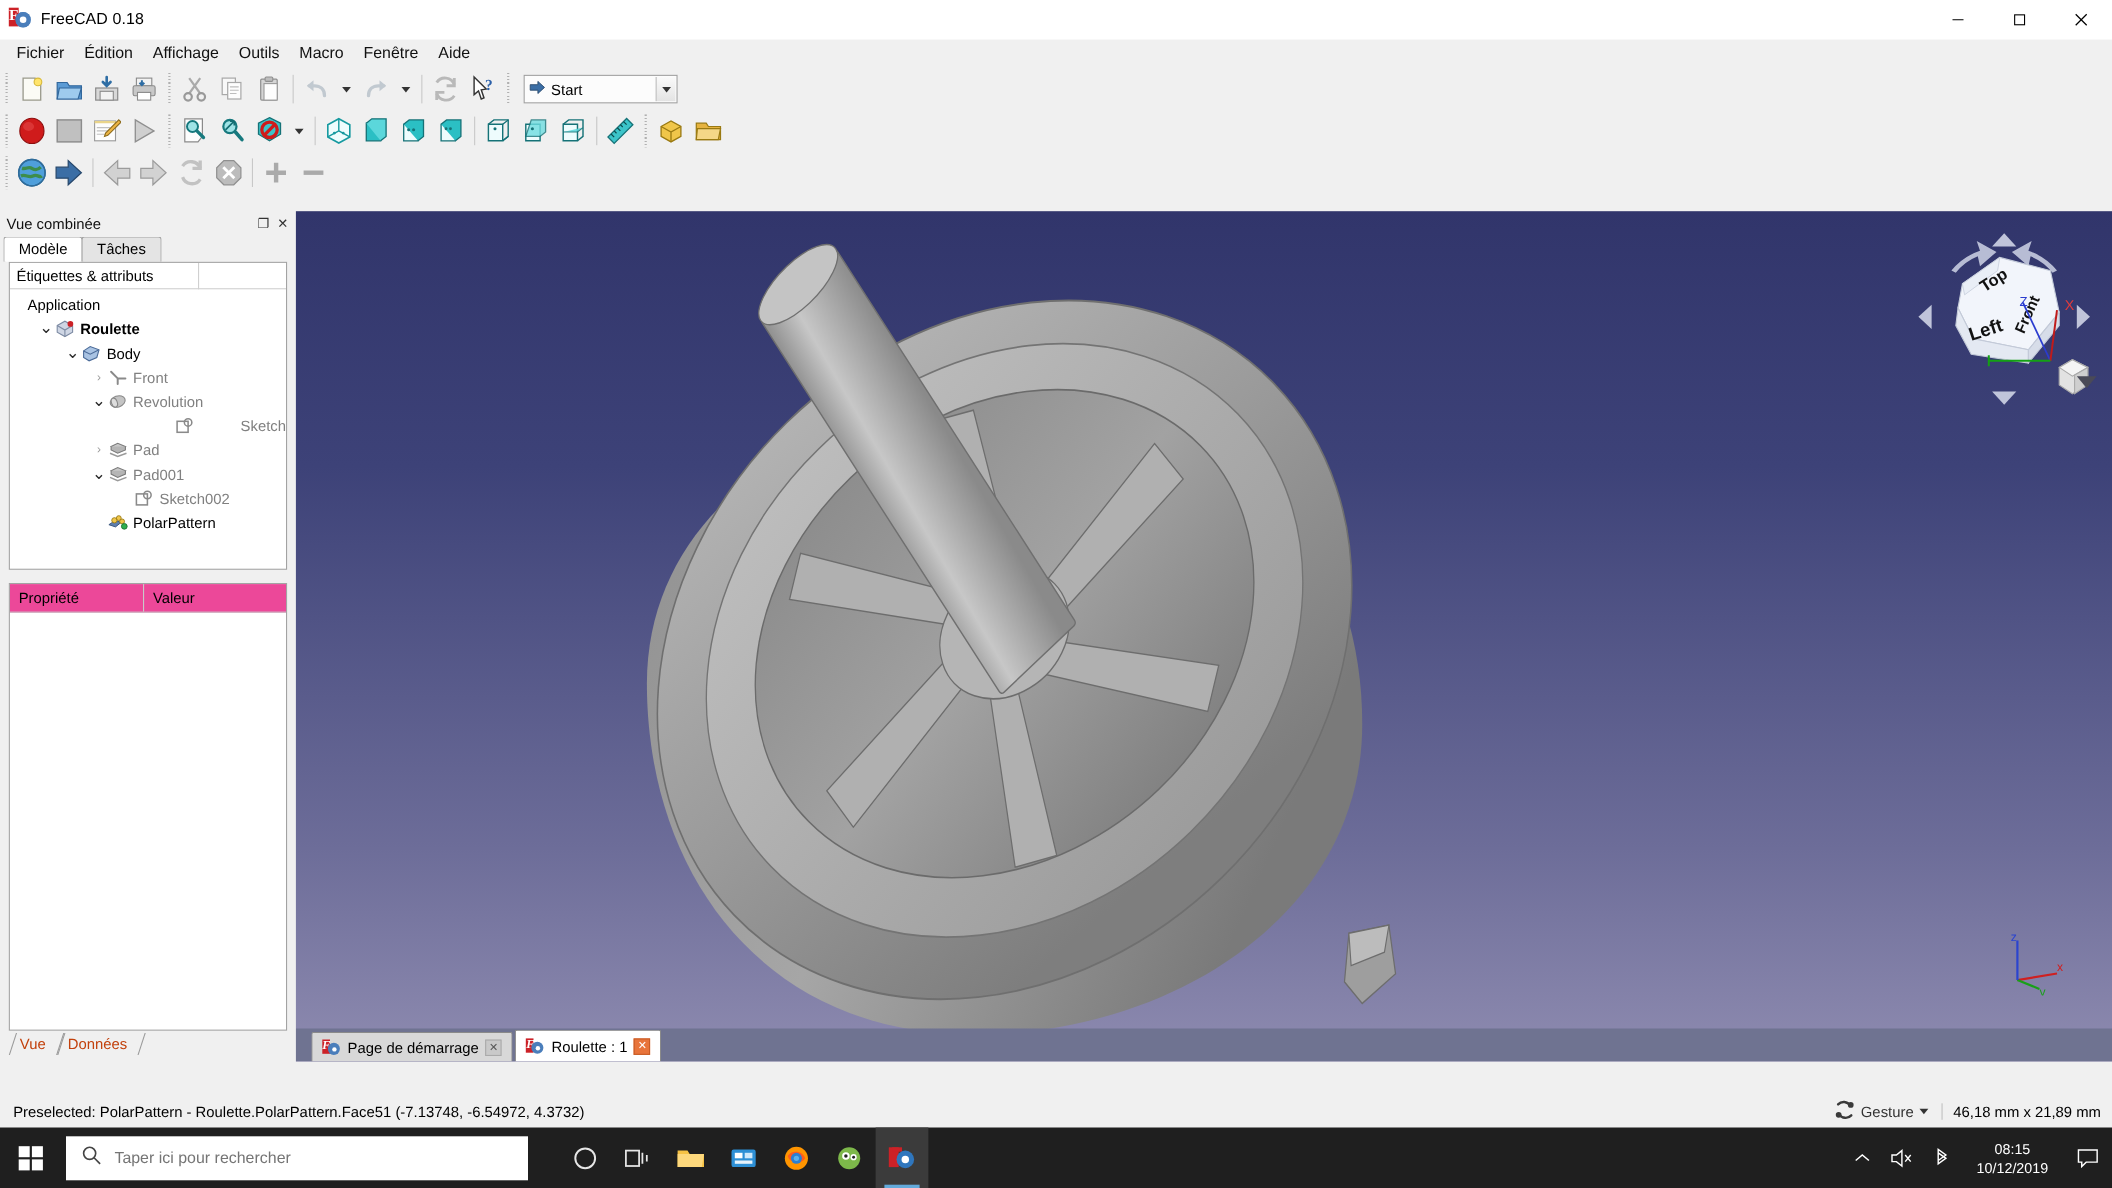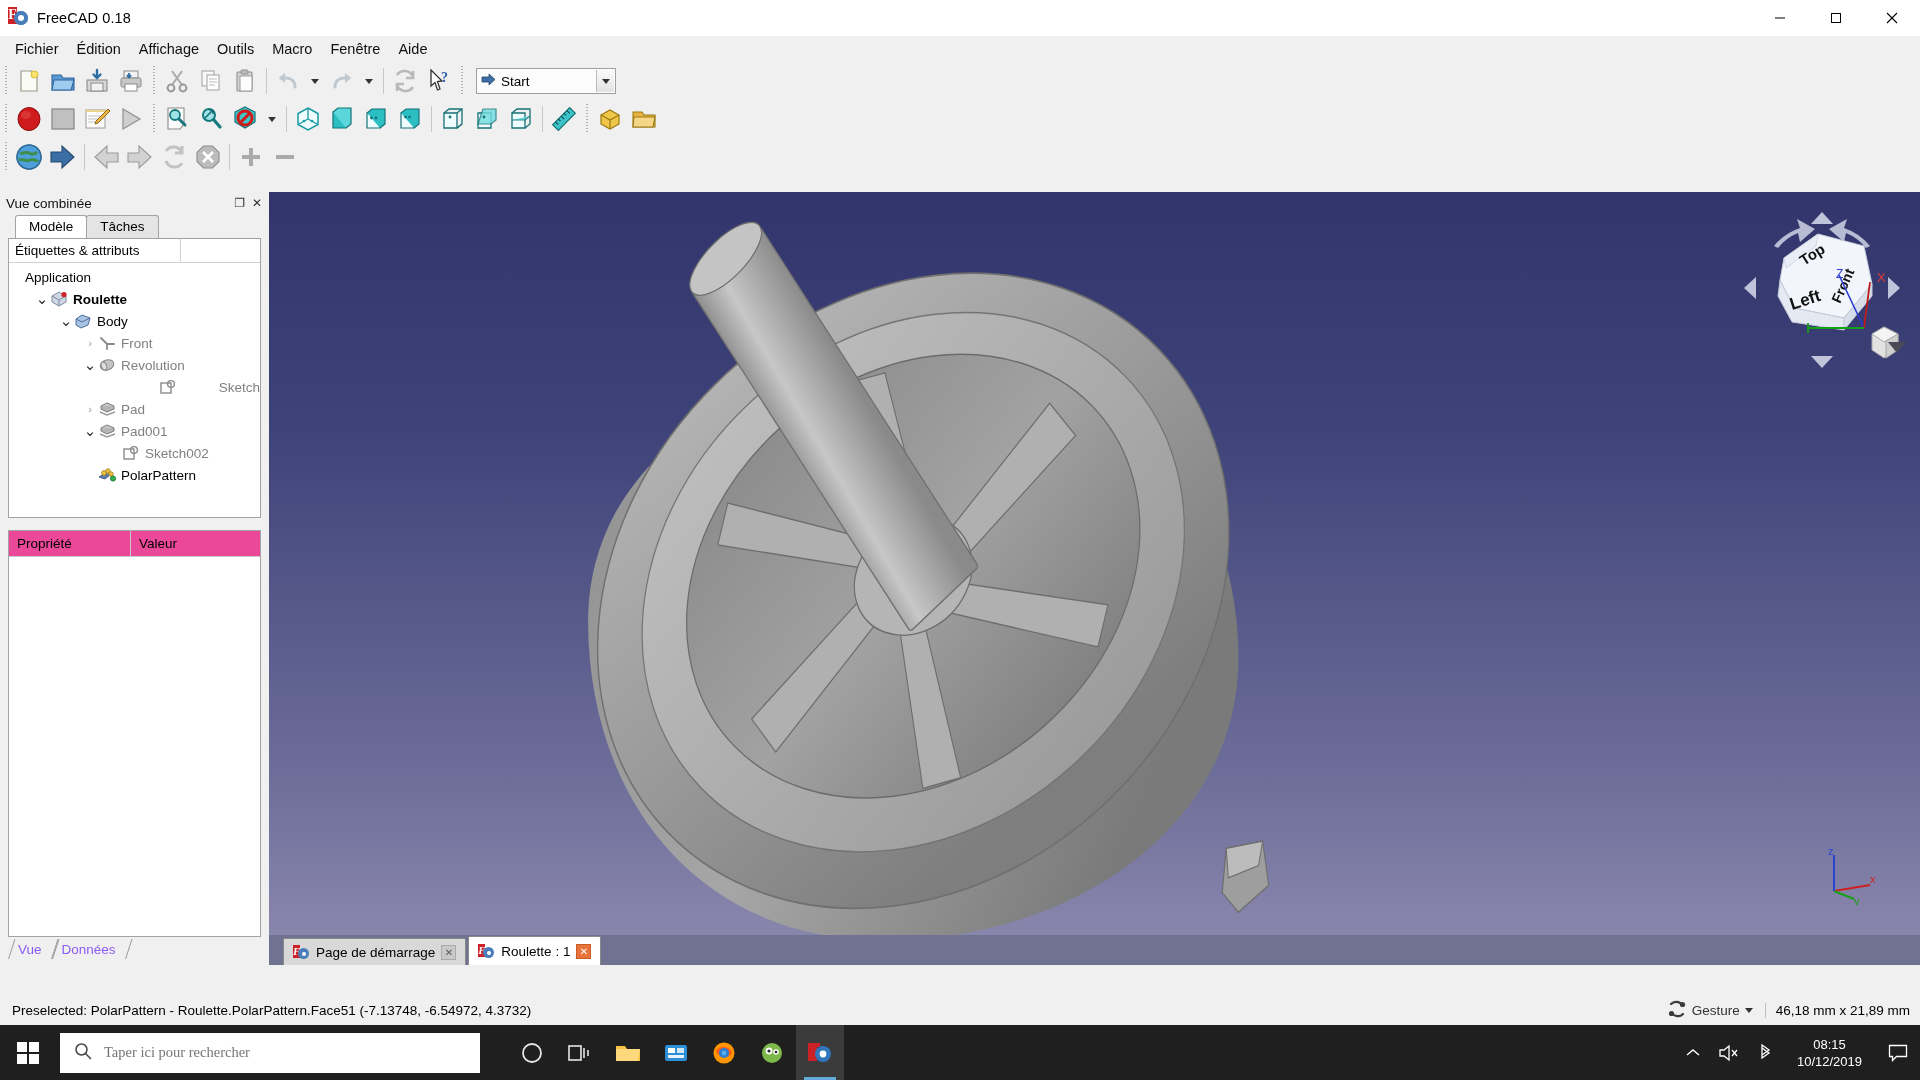--- a/index.html
+++ b/index.html
@@ -85,21 +85,21 @@
     display: flex;
   }
   
   .panel { width: 269px; background: #f0f0f0; display: flex; flex-direction: column; flex: none; }
   .panel-title {
     height: 22px; display: flex; align-items: center; padding-left: 6px;
     font-size: 13.5px; color: #111; background: #f0f0f0;
   }
   .panel-title .btns { margin-left: auto; display: flex; gap: 7px; padding-right: 7px; }
   .panel-title .pbtn { font-size: 12px; color: #333; line-height: 12px; }
-  .tabs-row { display: flex; padding-left: 15px; height: 24px; align-items: flex-end; text-align: center; }
+  .tabs-row { display: flex; padding-left: 3px; height: 24px; align-items: flex-end; text-align: center; }
   .ptab {
     border: 1px solid #a3a3a3; border-bottom: none; background: #e4e4e4;
     padding: 3px 13px 4px; font-size: 13.5px; color: #000;
     border-radius: 3px 3px 0 0; margin-right: -1px;
   }
   .ptab.active { background: #ffffff; position: relative; z-index: 2; }
   .tree-box {
     margin: 0 8px; background: #fff; border: 1px solid #a3a3a3;
     height: 280px; overflow: hidden; position: relative;
   }
@@ -120,21 +120,21 @@
     flex: 1; display: flex; flex-direction: column; overflow: hidden;
   }
   .prop-head { height: 26px; display: flex; border-bottom: 1px solid #c9c9c9; background: #ec4899; }
   .prop-head div {
     font-size: 13.5px; color: #000; display: flex; align-items: center; padding-left: 8px;
   }
   .prop-head .c1 { width: 122px; border-right: 1px solid #c9c9c9; }
   .prop-head .c2 { flex: 1; }
   .bottom-tabs { display: flex; height: 26px; align-items: flex-start; padding-left: 8px; margin-top: 2px; }
   .btab {
-    font-size: 13.5px; color: #8b5cf6; padding: 3px 10px 2px 10px; position: relative;
+    font-size: 13.5px; color: #c2410c; padding: 3px 10px 2px 10px; position: relative;
   }
   .btab::before {
     content: ""; position: absolute; left: 0; top: 0; bottom: 0; width: 9px;
     border-left: 1px solid #9a9a9a; transform: skewX(-18deg); transform-origin: bottom;
   }
   .btab::after {
     content: ""; position: absolute; right: 0; top: 0; bottom: 0; width: 9px;
     border-right: 1px solid #9a9a9a; transform: skewX(-18deg); transform-origin: bottom;
   }
 
@@ -197,21 +197,21 @@
   }
   .start-btn { width: 56px; height: 55px; display: flex; align-items: center; justify-content: center; }
   .win-logo { width: 22px; height: 22px; display: grid; grid-template-columns: 1fr 1fr; grid-gap: 2px; }
   .win-logo i { background: #fff; display: block; }
   .search-box {
     width: 420px; height: 40px; background: #fff; display: flex; align-items: center;
     margin-left: 4px; padding-left: 14px; gap: 12px;
   }
   .search-box input {
     border: none; outline: none; font-size: 14.5px; color: #333; width: 330px;
-    font-family: Liberation Serif, serif; background: transparent;
+    font-family: Liberation Sans, sans-serif; background: transparent;
   }
   .tb-apps { display: flex; align-items: center; margin-left: 28px; gap: 0; }
   .tb-app {
     width: 48px; height: 55px; display: flex; align-items: center; justify-content: center;
     position: relative;
   }
   .tb-app.active { background: #3b3b3b; }
   .tb-app.active::after {
     content: ""; position: absolute; left: 8px; right: 8px; bottom: 0; height: 3px; background: #63aadb;
   }

